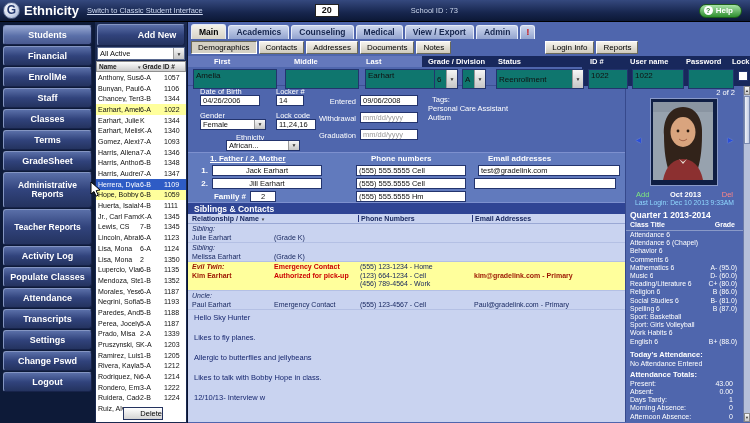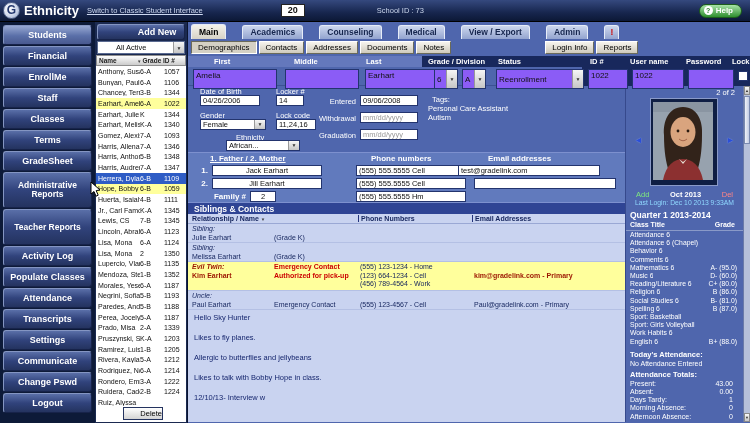--- a/index.html
+++ b/index.html
@@ -8,85 +8,85 @@
   .screen { position:absolute; top:0; left:0; width:750px; height:423px; background:#4f66ad; overflow:hidden; }
 
   
   .topbar { position:absolute; top:0; left:0; width:750px; height:22px;
     background:linear-gradient(#35497e,#17264e 60%,#0c1836); display:flex; align-items:center; border-bottom:1px solid #000; }
   .logo-badge { width:17px; height:17px; margin-left:3px; border-radius:50%; flex:0 0 auto;
     background:radial-gradient(circle at 35% 35%, #ffffff, #cdd6ea 55%, #8fa0c4); border:1px solid #5a6a90;
     color:#24386e; font-weight:bold; font-size:12px; text-align:center; line-height:15px; }
   .brand { color:#fff; font-size:13px; font-weight:bold; margin-left:4px; }
   .switch-link { color:#cdd8f0; font-size:7.5px; text-decoration:underline; margin-left:8px; cursor:pointer; }
-  .counter-box { margin-left:78px; background:#fff; border:1px solid #222; min-width:24px; height:13px;
+  .counter-box { margin-left:112px; background:#fff; border:1px solid #222; min-width:24px; height:13px;
     font-size:9px; font-weight:bold; color:#111; text-align:center; line-height:11px; padding:0 2px; }
   .school-id { color:#c9d4ea; font-size:7.5px; margin-left:72px; }
   .help-btn { margin-left:auto; margin-right:8px; display:flex; align-items:center; gap:3px;
     background:linear-gradient(#a8e3a8,#2f8f2f); border:1px solid #1c5c1c; border-radius:8px; height:14px;
     padding:0 8px 0 4px; color:#fff; font-size:8px; font-weight:bold; cursor:pointer; font-family:inherit; }
   .help-icon::before { content:"?"; display:inline-block; width:9px; height:9px; border-radius:50%;
     background:#fff; color:#2f7f2f; font-size:7px; font-weight:bold; line-height:9px; text-align:center; }
 
   
   .sidebar { position:absolute; top:22px; left:0; width:95px; height:401px; background:#0d1a38; padding-top:2px; }
   .side-btn { display:block; width:89px; margin:1px auto; height:20px;
     background:linear-gradient(#5a6fa8,#31437c 50%,#24335f);
     border:1px solid; border-color:#8495c2 #17234a #17234a #8495c2; border-radius:3px;
     color:#fff; font-family:inherit; font-size:9px; font-weight:bold; cursor:pointer; }
   .side-btn.tall { height:36px; line-height:1.05; font-size:8.5px; }
   .side-btn.active { background:linear-gradient(#97a8d2,#5a6fa8 55%,#49598f); }
 
   
   .list-panel { position:absolute; top:22px; left:95px; width:93px; height:401px; background:#1a2950;
     border-right:1px solid #0a1430; display:flex; flex-direction:column; }
-  .addnew { margin:2px 2px 1px; height:16px; background:linear-gradient(#5a6fa8,#31437c 50%,#24335f);
+  .addnew { margin:2px 2px 1px; height:22px; background:linear-gradient(#5a6fa8,#31437c 50%,#24335f);
     border:1px solid; border-color:#8495c2 #17234a #17234a #8495c2; border-radius:3px;
     color:#fff; font-size:9px; font-weight:bold; font-family:inherit; cursor:pointer;padding-left:32px; }
   .filter-select { margin:0 2px 1px; height:13px; background:#fff; border:1px solid #5a6a90; font-size:7.5px;
     display:flex; align-items:center; color:#111; cursor:pointer; }
-  .filter-select .val { flex:1; padding-left:18px; white-space:nowrap; overflow:hidden; }
+  .filter-select .val { flex:1; padding-left:2px; white-space:nowrap; overflow:hidden; }
   .dd-btn { width:11px; height:100%; background:linear-gradient(#f6f6f6,#c6c6c6); border-left:1px solid #999;
     display:flex; align-items:center; justify-content:center; }
   .dd-btn::before { content:"▼"; font-size:5px; color:#333; }
   .list-header { display:flex; height:11px; margin:0 1px; background:linear-gradient(#fdfdfd,#cccccc);
     border:1px solid #8f8f8f; font-size:6.5px; font-weight:bold; color:#222; align-items:center; }
   .lh-name { flex:1; padding-left:2px; }
   .lh-grade { width:26px; } .lh-id { width:22px; }
   .sort-icon::before { content:"▼"; font-size:4.5px; color:#444; margin-right:1px; }
   .student-rows { flex:1; background:#fff; margin:0 1px 1px; overflow:hidden; font-size:7px; color:#111; }
   .srow { display:flex; height:10.7px; align-items:center; cursor:pointer; }
   .s-name { flex:1; padding-left:2px; white-space:nowrap; overflow:hidden; }
   .s-grade { width:24px; white-space:nowrap; } .s-id { width:22px; white-space:nowrap; }
   .srow.selected { background:#2e5cc5; color:#fff; }
   .srow.highlight { background:#ffff9c; }
   .delete-btn { position:absolute; bottom:3px; left:28px; width:40px; height:13px;
     background:linear-gradient(#ffffff,#d4d4d4); border:1px solid #24335f; font-size:7.5px; font-family:Liberation Sans, sans-serif; cursor:pointer;text-align:right; }
 
   
   .main { position:absolute; top:22px; left:188px; width:562px; height:401px; background:#4f66ad; }
-  .tabs-row { display:flex; align-items:flex-end; height:17px; padding:2px 0 0 3px; gap:16px; }
+  .tabs-row { display:flex; align-items:flex-end; height:17px; padding:2px 0 0 3px; gap:2px; }
   .tab { height:14px; padding:0 7px; background:linear-gradient(#cdd7ee,#93a4cf);
     border:1px solid #e6ecf8; border-bottom:none; border-radius:3px 3px 0 0;
     font-size:8.5px; font-weight:bold; color:#16264e; line-height:13px; cursor:pointer; white-space:nowrap; }
   .tab.active { background:linear-gradient(#f4f2ea,#d6d2c6); color:#000; height:15px; line-height:14px; }
   .tab.alert { color:#cc0000; padding:0 5px; }
   .subtabs-row { display:flex; height:16px; padding:1px 0 0 3px; gap:2px; align-items:center; }
   .subtab { height:13px; padding:0 6px; background:linear-gradient(#f6f4ee,#cfcabc);
     border:1px solid; border-color:#ffffff #6a6a5a #6a6a5a #ffffff; font-size:8px; font-family:inherit; color:#000; cursor:pointer; white-space:nowrap; }
   .subtab.active { border-color:#6a6a5a #ffffff #ffffff #6a6a5a; background:#d4d0c4; }
   .subtabs-spacer { width:90px; }
 
   .field-strip { position:relative; height:11px; background:#18285c; margin-top:1px; }
   .field-strip .light-seg { position:absolute; left:0; top:0; width:234px; height:11px; background:#6478bc; }
   .fl { position:absolute; top:1px; font-size:7.5px; font-weight:bold; color:#fff; white-space:nowrap; }
 
   .field-inputs { position:relative; height:19px; background:#4f66ad; border-bottom:1px solid #3c5194; }
   .dark-seg { position:absolute; left:394px; top:0; width:168px; height:19px; background:#18285c; }
-  .fi { position:absolute; top:2px; height:20px; background:#8b5cf6; border:1px solid #23346e;
+  .fi { position:absolute; top:2px; height:20px; background:#0f766e; border:1px solid #23346e;
     font-size:8px; color:#111; padding:0 2px; line-height:11px; overflow:hidden; white-space:nowrap; }
   .fi.sel { display:flex; align-items:center; padding:0; }
   .fi.sel .val { flex:1; padding-left:2px; overflow:hidden; }
   .lock-box { position:absolute; top:4px; left:550px; width:10px; height:10px; background:#fff; border:1px solid #23346e; cursor:pointer; }
 
   .content-split { display:flex; height:336px; }
   .left-col { width:437px; display:flex; flex-direction:column; }
 
   
   .demo-box { position:relative; height:66px; }
@@ -215,21 +215,20 @@
       <button class="side-btn">Activity Log</button>
 
       <button class="side-btn">Populate Classes</button>
 
       <button class="side-btn">Attendance</button>
 
       <button class="side-btn">Transcripts</button>
 
       <button class="side-btn">Settings</button>
 
-      <button class="side-btn">Communicate</button>
 
       <button class="side-btn">Change Pswd</button>
 
       <button class="side-btn">Logout</button>
 
   </nav>
 
   <section class="list-panel">
     <button class="addnew">Add New</button>
     <div class="filter-select">
@@ -554,21 +553,21 @@
 
         <div class="parents">
           <span class="p-title">1. Father / 2. Mother</span>
           <span class="p-phones">Phone numbers</span>
           <span class="p-emails">Email addresses</span>
 
             <div>
               <span class="p-num prow-num" style="top: 13px; left: 2px;">1.</span>
               <div class="pf center prow-name" style="top: 12px; left: 24px; width: 110px;">Jack Earhart</div>
               <div class="pf prow-phone" style="top: 12px; left: 168px; width: 110px;">(555) 555.5555 Cell</div>
-              <div class="pf prow-email" style="top: 12px; left: 270px; width: 142px;">test@gradelink.com</div>
+              <div class="pf prow-email" style="top: 12px; left: 290px; width: 142px;">test@gradelink.com</div>
             </div>
 
             <div>
               <span class="p-num prow-num" style="top: 26px; left: 2px;">2.</span>
               <div class="pf center prow-name" style="top: 25px; left: 24px; width: 110px;">Jill Earhart</div>
               <div class="pf prow-phone" style="top: 25px; left: 168px; width: 110px;">(555) 555.5555 Cell</div>
               <div class="pf prow-email" style="top: 25px; left: 286px; width: 142px;"></div>
             </div>
 
           <span class="fam-label" style="top:39px">Family #</span>

